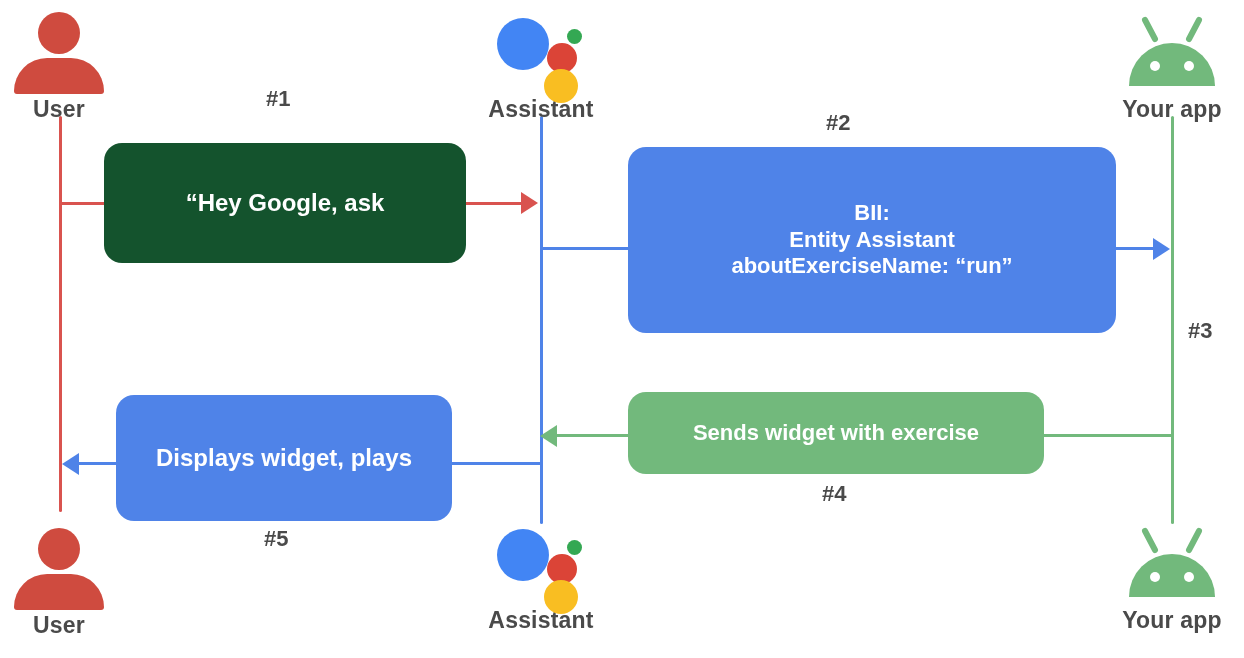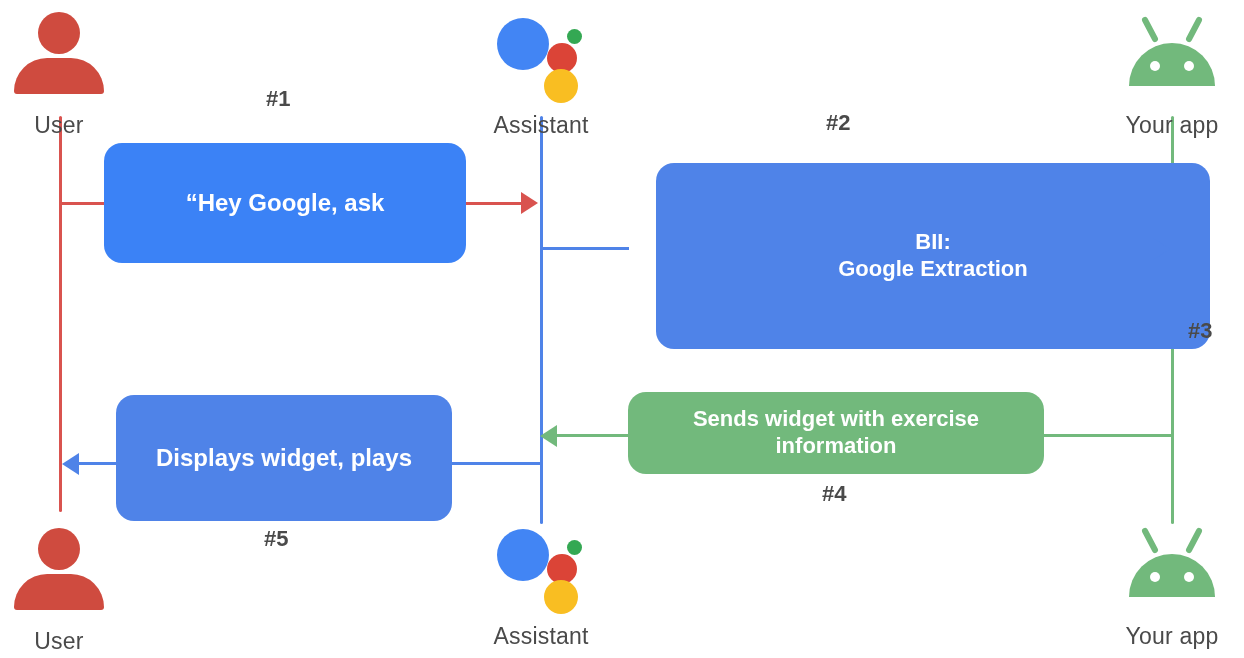--- a/index.html
+++ b/index.html
@@ -31,25 +31,25 @@
   
   .actor {
     position: absolute;
     display: flex;
     flex-direction: column;
     align-items: center;
     width: 150px;
   }
   .actor-label {
     font-size: 23px;
-    font-weight: normal;
+    font-weight: bold;
     color: #4a4a4a;
     letter-spacing: .2px;
     line-height: 1;
-    margin-top: 20px;
+    margin-top: 4px;
     white-space: nowrap;
   }
 
   
   .person { position: relative; width: 90px; height: 82px; }
   .person .head {
     position: absolute; left: 24px; top: 0;
     width: 42px; height: 42px; border-radius: 50%;
     background: #CF4B3F;
   }
@@ -105,21 +105,21 @@
     display: flex;
     align-items: center;
     justify-content: center;
     text-align: center;
     color: #ffffff;
     font-weight: bold;
     border-radius: 18px;
     padding: 8px 14px;
     line-height: 1.22;
   }
-  .msgbox.red   { background: #3b82f6; }
+  .msgbox.red   { background: #14532d; }
   .msgbox.blue  { background: #4F83E8; }
   .msgbox.green { background: #72B97C; }
   .msgbox .lines { width: 100%; }
   .msgbox .lines div { white-space: nowrap; }
 
   
   .step {
     position: absolute;
     font-size: 22px;
     font-weight: bold;
@@ -176,39 +176,39 @@
   <div class="msgbox red" style="left:104px; top:143px; width:362px; height:120px; font-size:24px;">
     <div class="lines">
       <div>“Hey Google, ask</div>
     </div>
   </div>
 
   <div class="step" style="left:826px; top:110px;">#2</div>
 
   <div class="hline blue" style="left:541px; top:247px; width:88px;"></div>
 
-  <div class="msgbox blue" style="left:628px; top:163px; width:554px; height:186px; font-size:22px;margin-left:28px;">
+  <div class="msgbox blue" style="left:628px; top:147px; width:488px; height:186px; font-size:22px;">
     <div class="lines">
       <div>BII:</div>
-      <div>Google Extraction</div>
+      <div>Entity Assistant</div>
+      <div>aboutExerciseName: “run”</div>
     </div>
   </div>
 
   <div class="hline blue" style="left:1098px; top:247px; width:56px;"></div>
   <div class="arrowhead right blue" style="left:1153px; top:238px;"></div>
   <div class="step" style="left:1188px; top:318px;">#3</div>
 
   <div class="hline green" style="left:1043px; top:434px; width:130px;"></div>
   <div class="hline green" style="left:556px; top:434px; width:76px;"></div>
   <div class="arrowhead left green" style="left:540px; top:425px;"></div>
 
   <div class="msgbox green" style="left:628px; top:392px; width:416px; height:82px; font-size:22px;">
     <div class="lines">
       <div>Sends widget with exercise</div>
-      <div>information</div>
     </div>
   </div>
 
   <div class="step" style="left:822px; top:481px;">#4</div>
 
   <div class="hline blue" style="left:452px; top:462px; width:90px;"></div>
   <div class="hline blue" style="left:78px; top:462px; width:42px;"></div>
   <div class="arrowhead left blue" style="left:62px; top:453px;"></div>
 
   <div class="msgbox blue" style="left:116px; top:395px; width:336px; height:126px; font-size:24px;">

